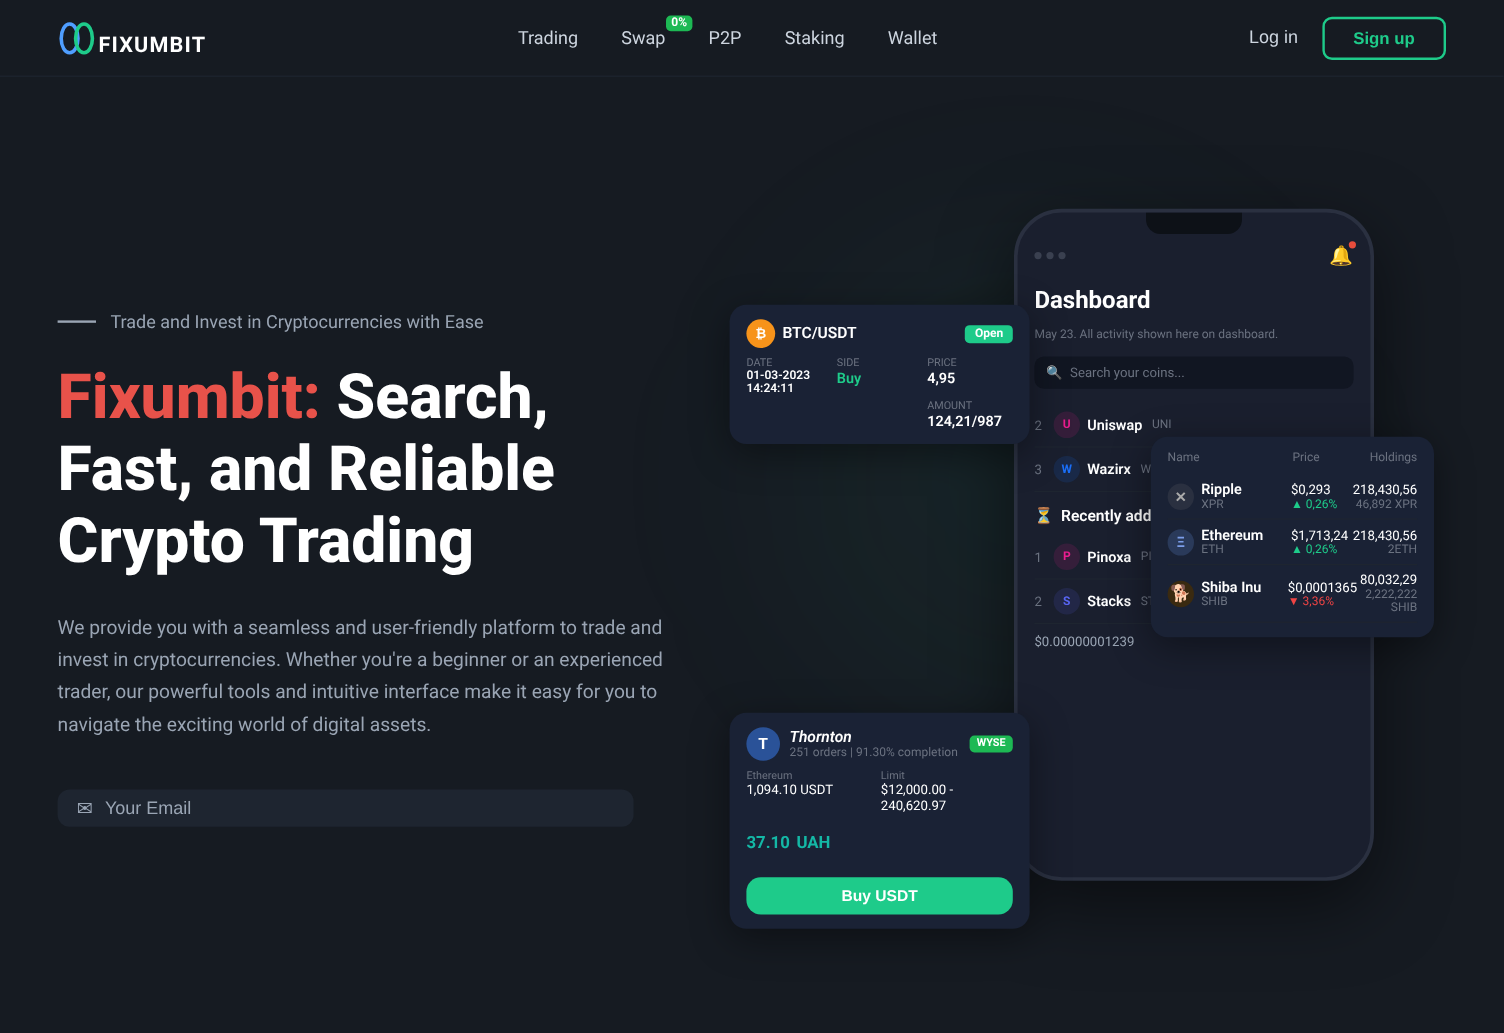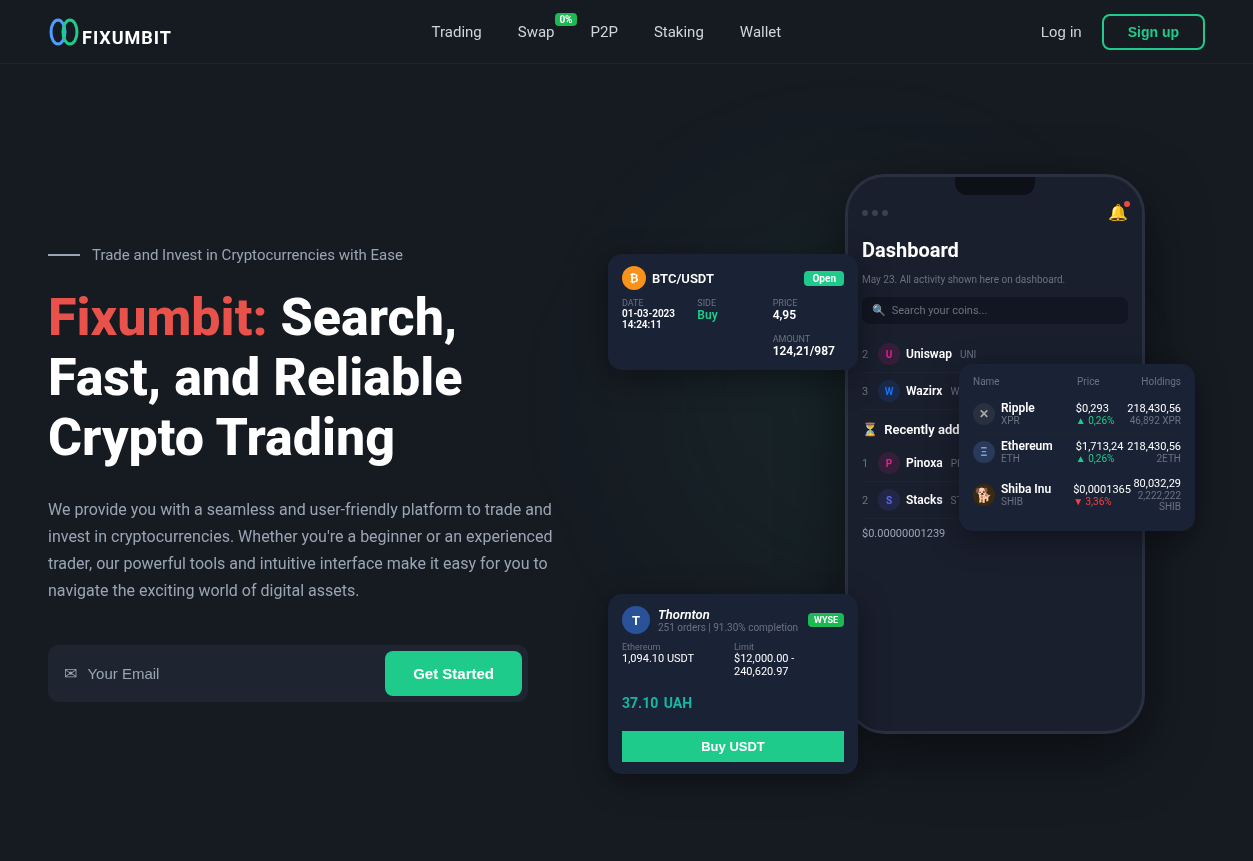--- a/index.html
+++ b/index.html
@@ -453,21 +453,21 @@
       grid-template-columns: 1fr 1fr;
       gap: 2px;
       margin-bottom: 10px;
     }
     .p2p-info-label { font-size: 9px; color: #6b7280; }
     .p2p-info-val { font-size: 11px; }
     .btn-buy-usdt {
       background: #1ecb8a;
       color: #fff;
       border: none;
-      border-radius: 0;
+      border-radius: 12px;
       padding: 8px;
       width: 100%;
       font-size: 13px;
       font-weight: 600;
       cursor: pointer;
     }
 
     
     .bg-glow {
       position: fixed;
@@ -522,21 +522,20 @@
       <span>Trade and Invest in Cryptocurrencies with Ease</span>
     </div>
     <h1 class="hero-title">
       <span class="brand">Fixumbit:</span><span> Search, Fast, and Reliable Crypto Trading</span>
     </h1>
     <p class="hero-desc">We provide you with a seamless and user-friendly platform to trade and invest in cryptocurrencies. Whether you're a beginner or an experienced trader, our powerful tools and intuitive interface make it easy for you to navigate the exciting world of digital assets.</p>
 
     <div class="hero-email-form">
       <span class="email-icon">✉</span>
       <input class="email-input" type="email" placeholder="Your Email" style="">
-      <button class="btn-get-started">Get Started</button>
     </div>
   </div>
 
   <div class="hero-right">
 
     <div class="phone-frame phone-main">
       <div class="phone-notch"></div>
       <div class="phone-status-bar">
         <div class="status-dots">
           <div class="status-dot"></div>

